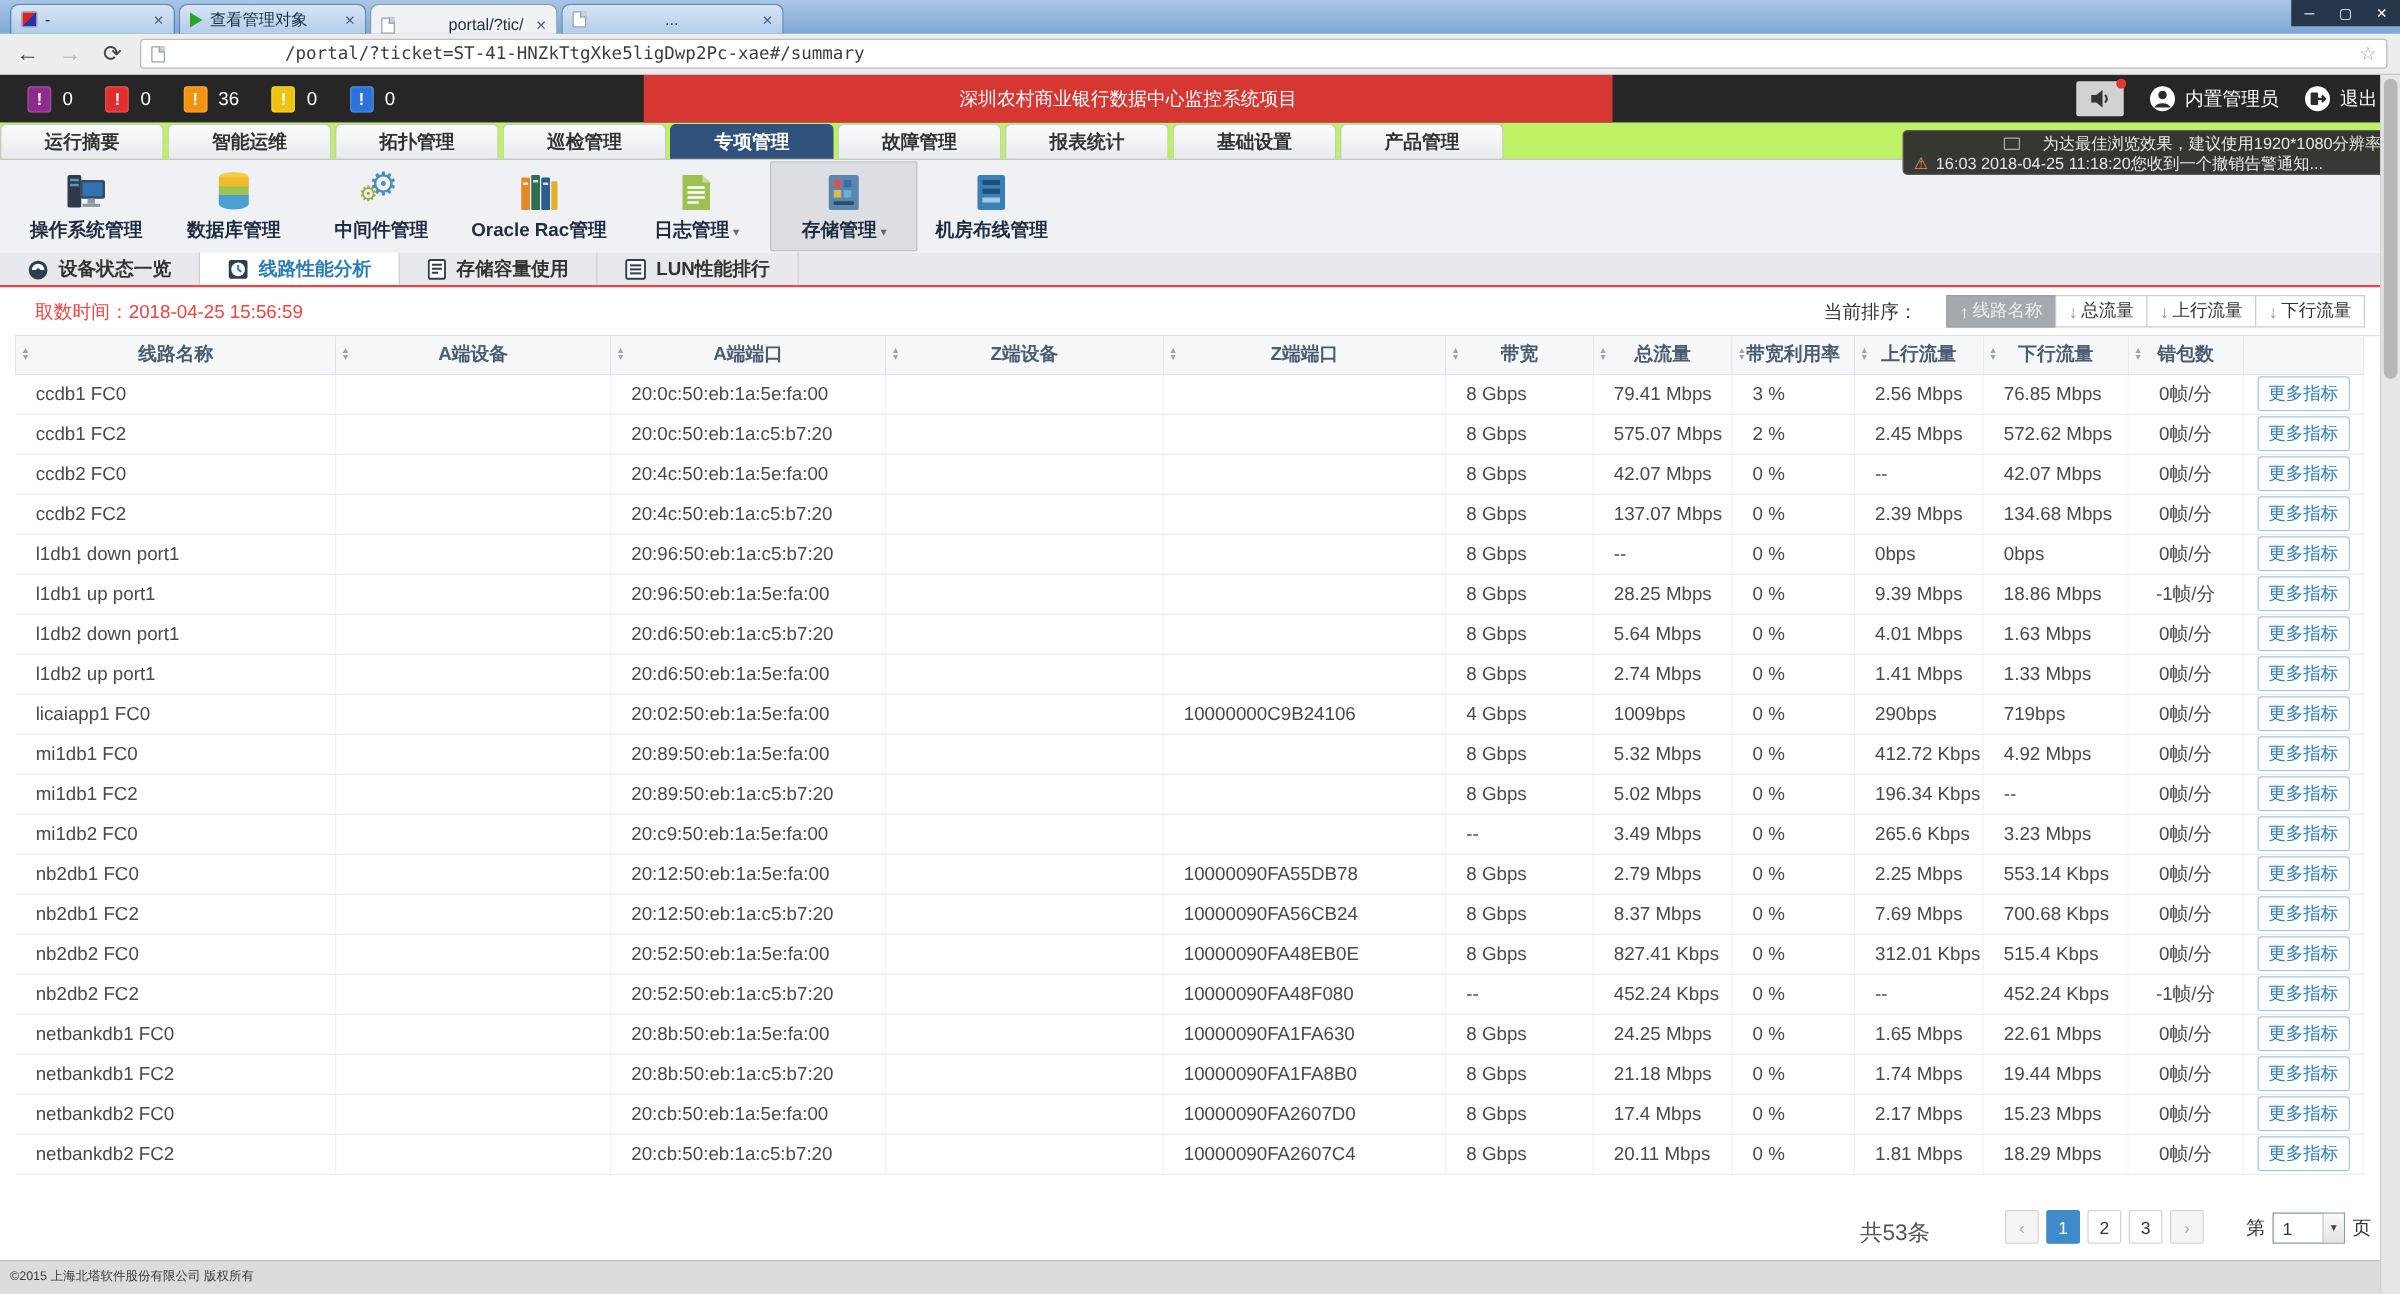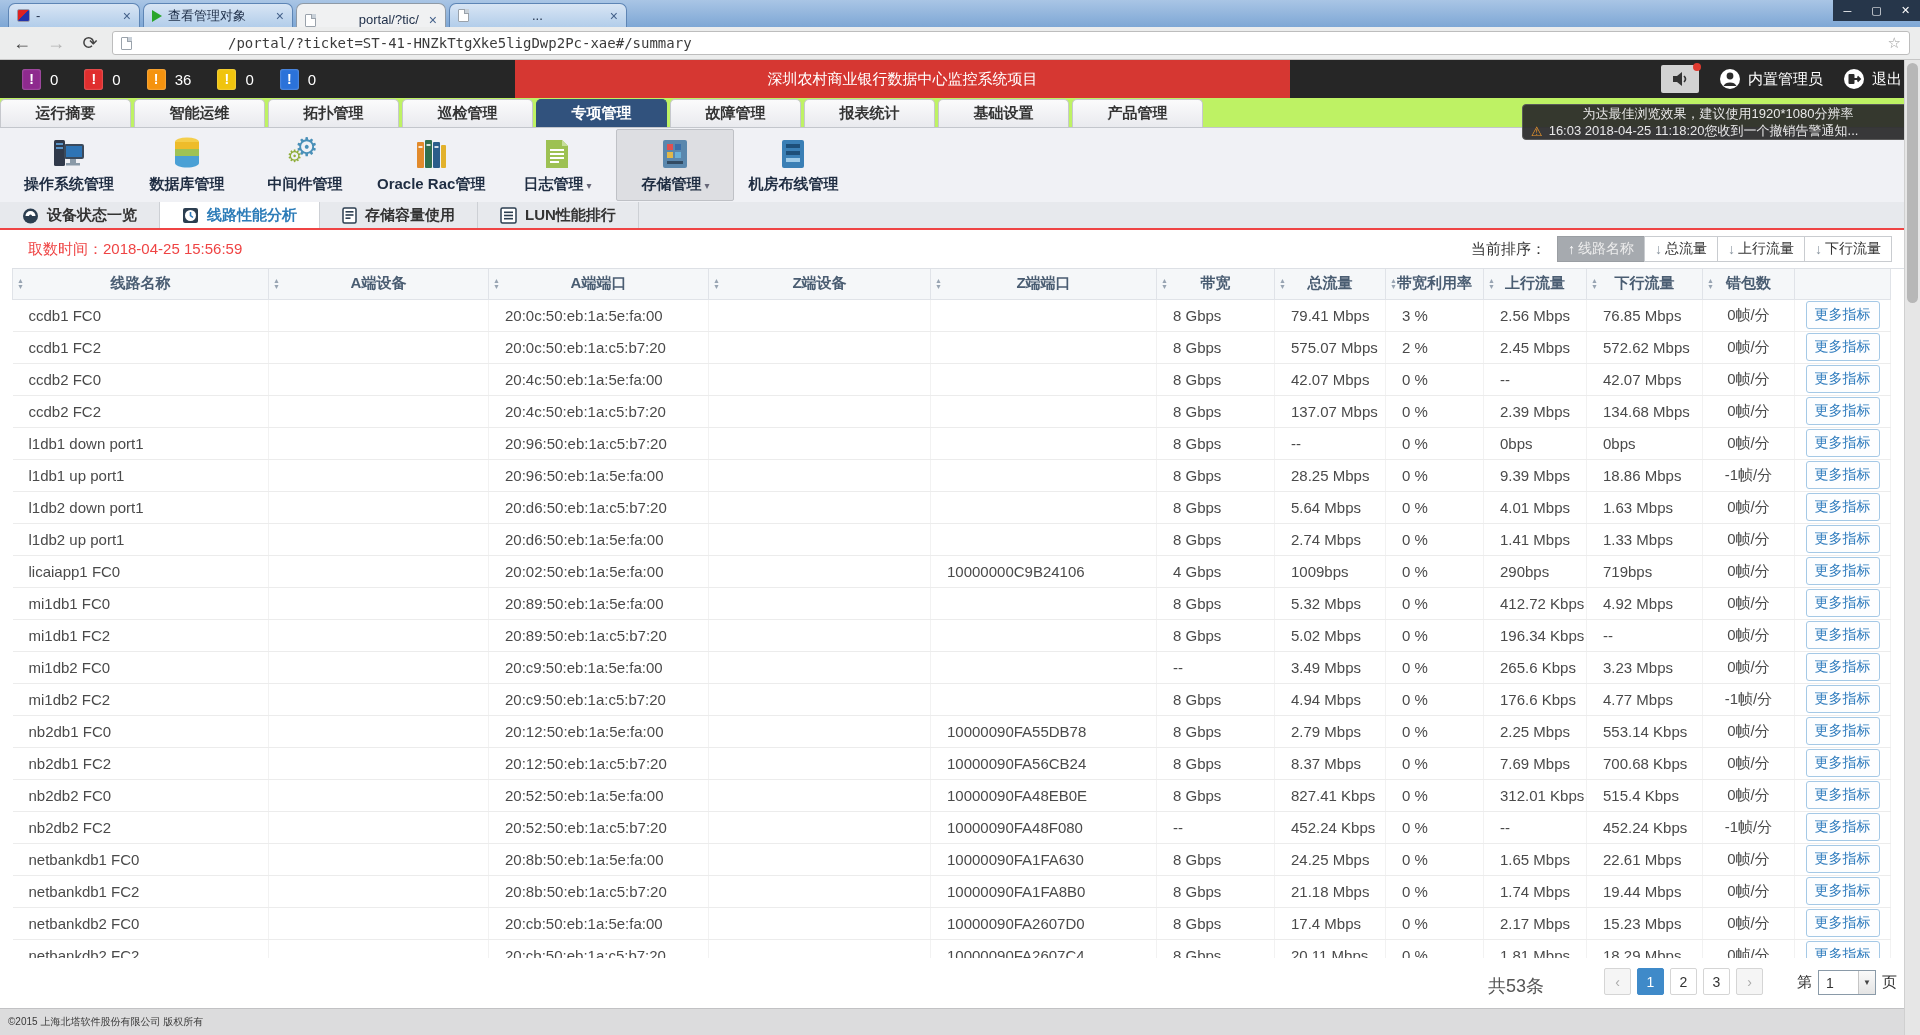--- a/index.html
+++ b/index.html
@@ -34,21 +34,21 @@
 .alert-ico { width:19px; height:21px; border-radius:3px; background:var(--c); color:#fff; font-weight:bold; font-size:14px; display:flex; align-items:center; justify-content:center; box-shadow:inset 0 0 2px rgba(255,255,255,.5); }
 .alert-count { color:#fff; font-size:15px; }
 .banner { position:absolute; left:515px; width:775px; top:0; bottom:0; background:#d63732; color:#fff; font-size:15px; display:flex; align-items:center; justify-content:center; }
 .rightctl { margin-left:auto; display:flex; align-items:center; gap:20px; padding-right:18px; }
 .spk { width:38px; height:28px; background:#d2d2d2; border-radius:2px; display:flex; align-items:center; justify-content:center; position:relative; }
 .spk .dot { position:absolute; top:-2px; right:-2px; width:8px; height:8px; background:#e03a2f; border-radius:50%; }
 .uitem { display:flex; align-items:center; gap:7px; color:#fff; font-size:15px; }
 
 
 .toast { position:absolute; top:104px; right:6px; width:392px; height:36px; background:rgba(42,42,42,.93); border:1px solid #5a5a5a; border-radius:4px; z-index:50; padding:2px 8px; color:#e8e8e8; font-size:13px; }
-.toast .l1 { display:flex; align-items:center; justify-content:flex-end; gap:18px; height:16px; white-space:nowrap; overflow:hidden;flex-direction:column; }
+.toast .l1 { display:flex; align-items:center; justify-content:flex-end; gap:18px; height:16px; white-space:nowrap; overflow:hidden; }
 .mon { width:13px; height:10px; border:1px solid #aaa; border-radius:1px; flex:none; }
 .toast .l2 { display:flex; align-items:center; gap:6px; height:16px; white-space:nowrap; overflow:hidden; }
 .warn { color:#f49b2a; font-size:13px; flex:none; }
 
 
 .navtabs { height:30px; background:#bef264; display:flex; align-items:flex-end; padding-left:0; border-bottom:1px solid #c3c6cc; }
 .ntab { width:131px; height:28px; margin-right:3px; border:1px solid #c6c8cd; border-bottom:none; border-radius:5px 5px 0 0;
   background:linear-gradient(#fbfbfc,#e9eaee); color:#333; font-size:15px; font-weight:bold; display:flex; align-items:center; justify-content:center; }
 .ntab.active { background:#31527d; border-color:#31527d; color:#fff; }
 
@@ -62,21 +62,21 @@
 
 
 .subtabs { height:28px; background:#e7e9ed; display:flex; border-bottom:2px solid #ef4444; }
 .stab { display:flex; align-items:center; gap:8px; padding:0 22px; font-size:15px; font-weight:bold; color:#333; border-right:1px solid #cdd0d5; }
 .stab.active { background:#fff; color:#2c7cb8; }
 
 
 .inforow { height:38px; background:#fff; display:flex; align-items:center; padding:0 28px; }
 .fetch { font-size:15px; color:#ef4444; }
 .sortgrp { margin-left:auto; display:flex; align-items:center; }
-.sortlabel { font-size:15px; color:#333; margin-right:12px; }
+.sortlabel { font-size:15px; color:#333; margin-right:24px; }
 .sbtn { height:26px; padding:0 10px; background:#fff; border:1px solid #c9ccd0; margin-left:-1px; font-size:14px; color:#333; display:flex; align-items:center; gap:3px; }
 .sbtn .arrow::before { color:#8a95a0; font-weight:bold; }
 .sbtn.dir-up .arrow::before { content:"↑"; }
 .sbtn.dir-down .arrow::before { content:"↓"; }
 .sbtn.active { background:#a6aaaf; border-color:#9a9ea3; color:#ededed; }
 .sbtn.active .arrow::before { color:#fff; }
 
 
 .tablewrap { position:relative; height:690px; margin-left:12px; overflow:hidden; border-top:1px solid #dde0e5; }
 table { border-collapse:collapse; table-layout:fixed; width:1878px; }
@@ -636,34 +636,20 @@
             <td></td>
             <td>--</td>
             <td>3.49 Mbps</td>
             <td>0 %</td>
             <td>265.6 Kbps</td>
             <td>3.23 Mbps</td>
             <td class="ctr">0帧/分</td>
             <td class="ctr"><span class="morebtn">更多指标</span></td>
           </tr>
           <tr>
-            <td>mi1db2 FC2</td>
-            <td><span class="redact"></span></td>
-            <td>20:c9:50:eb:1a:c5:b7:20</td>
-            <td><span class="redact z"></span></td>
-            <td></td>
-            <td>8 Gbps</td>
-            <td>4.94 Mbps</td>
-            <td>0 %</td>
-            <td>176.6 Kbps</td>
-            <td>4.77 Mbps</td>
-            <td class="ctr">-1帧/分</td>
-            <td class="ctr"><span class="morebtn">更多指标</span></td>
-          </tr>
-          <tr>
             <td>nb2db1 FC0</td>
             <td><span class="redact"></span></td>
             <td>20:12:50:eb:1a:5e:fa:00</td>
             <td><span class="redact z"></span></td>
             <td>10000090FA55DB78</td>
             <td>8 Gbps</td>
             <td>2.79 Mbps</td>
             <td>0 %</td>
             <td>2.25 Mbps</td>
             <td>553.14 Kbps</td>

